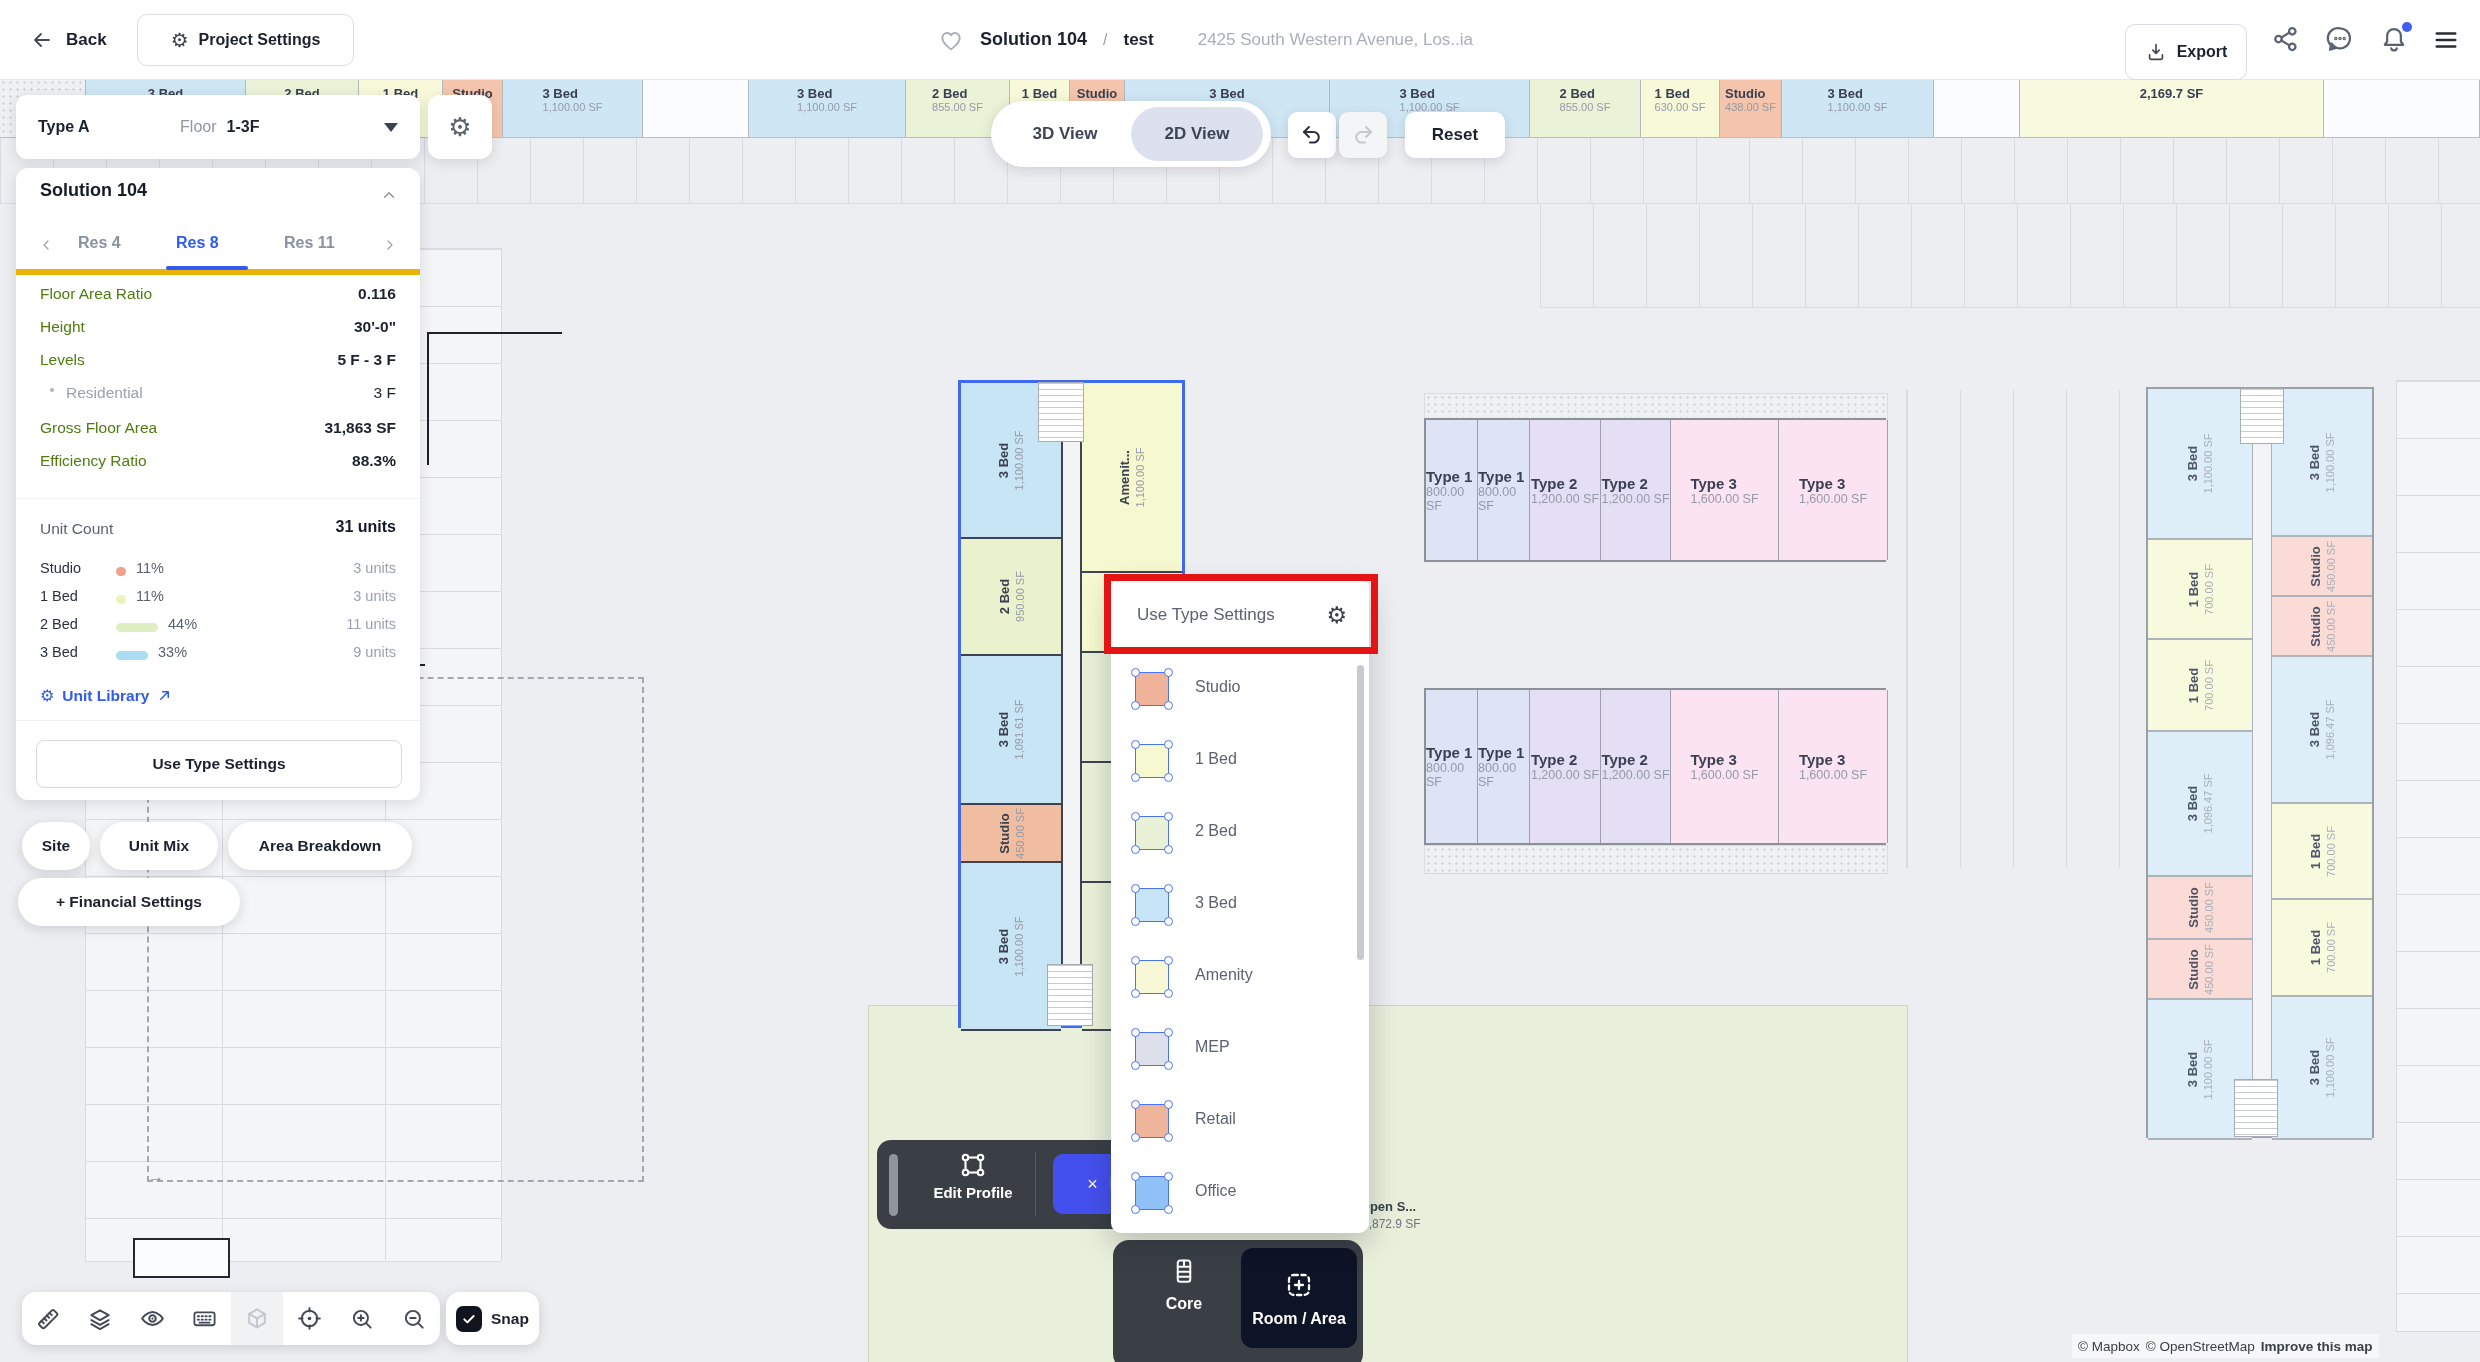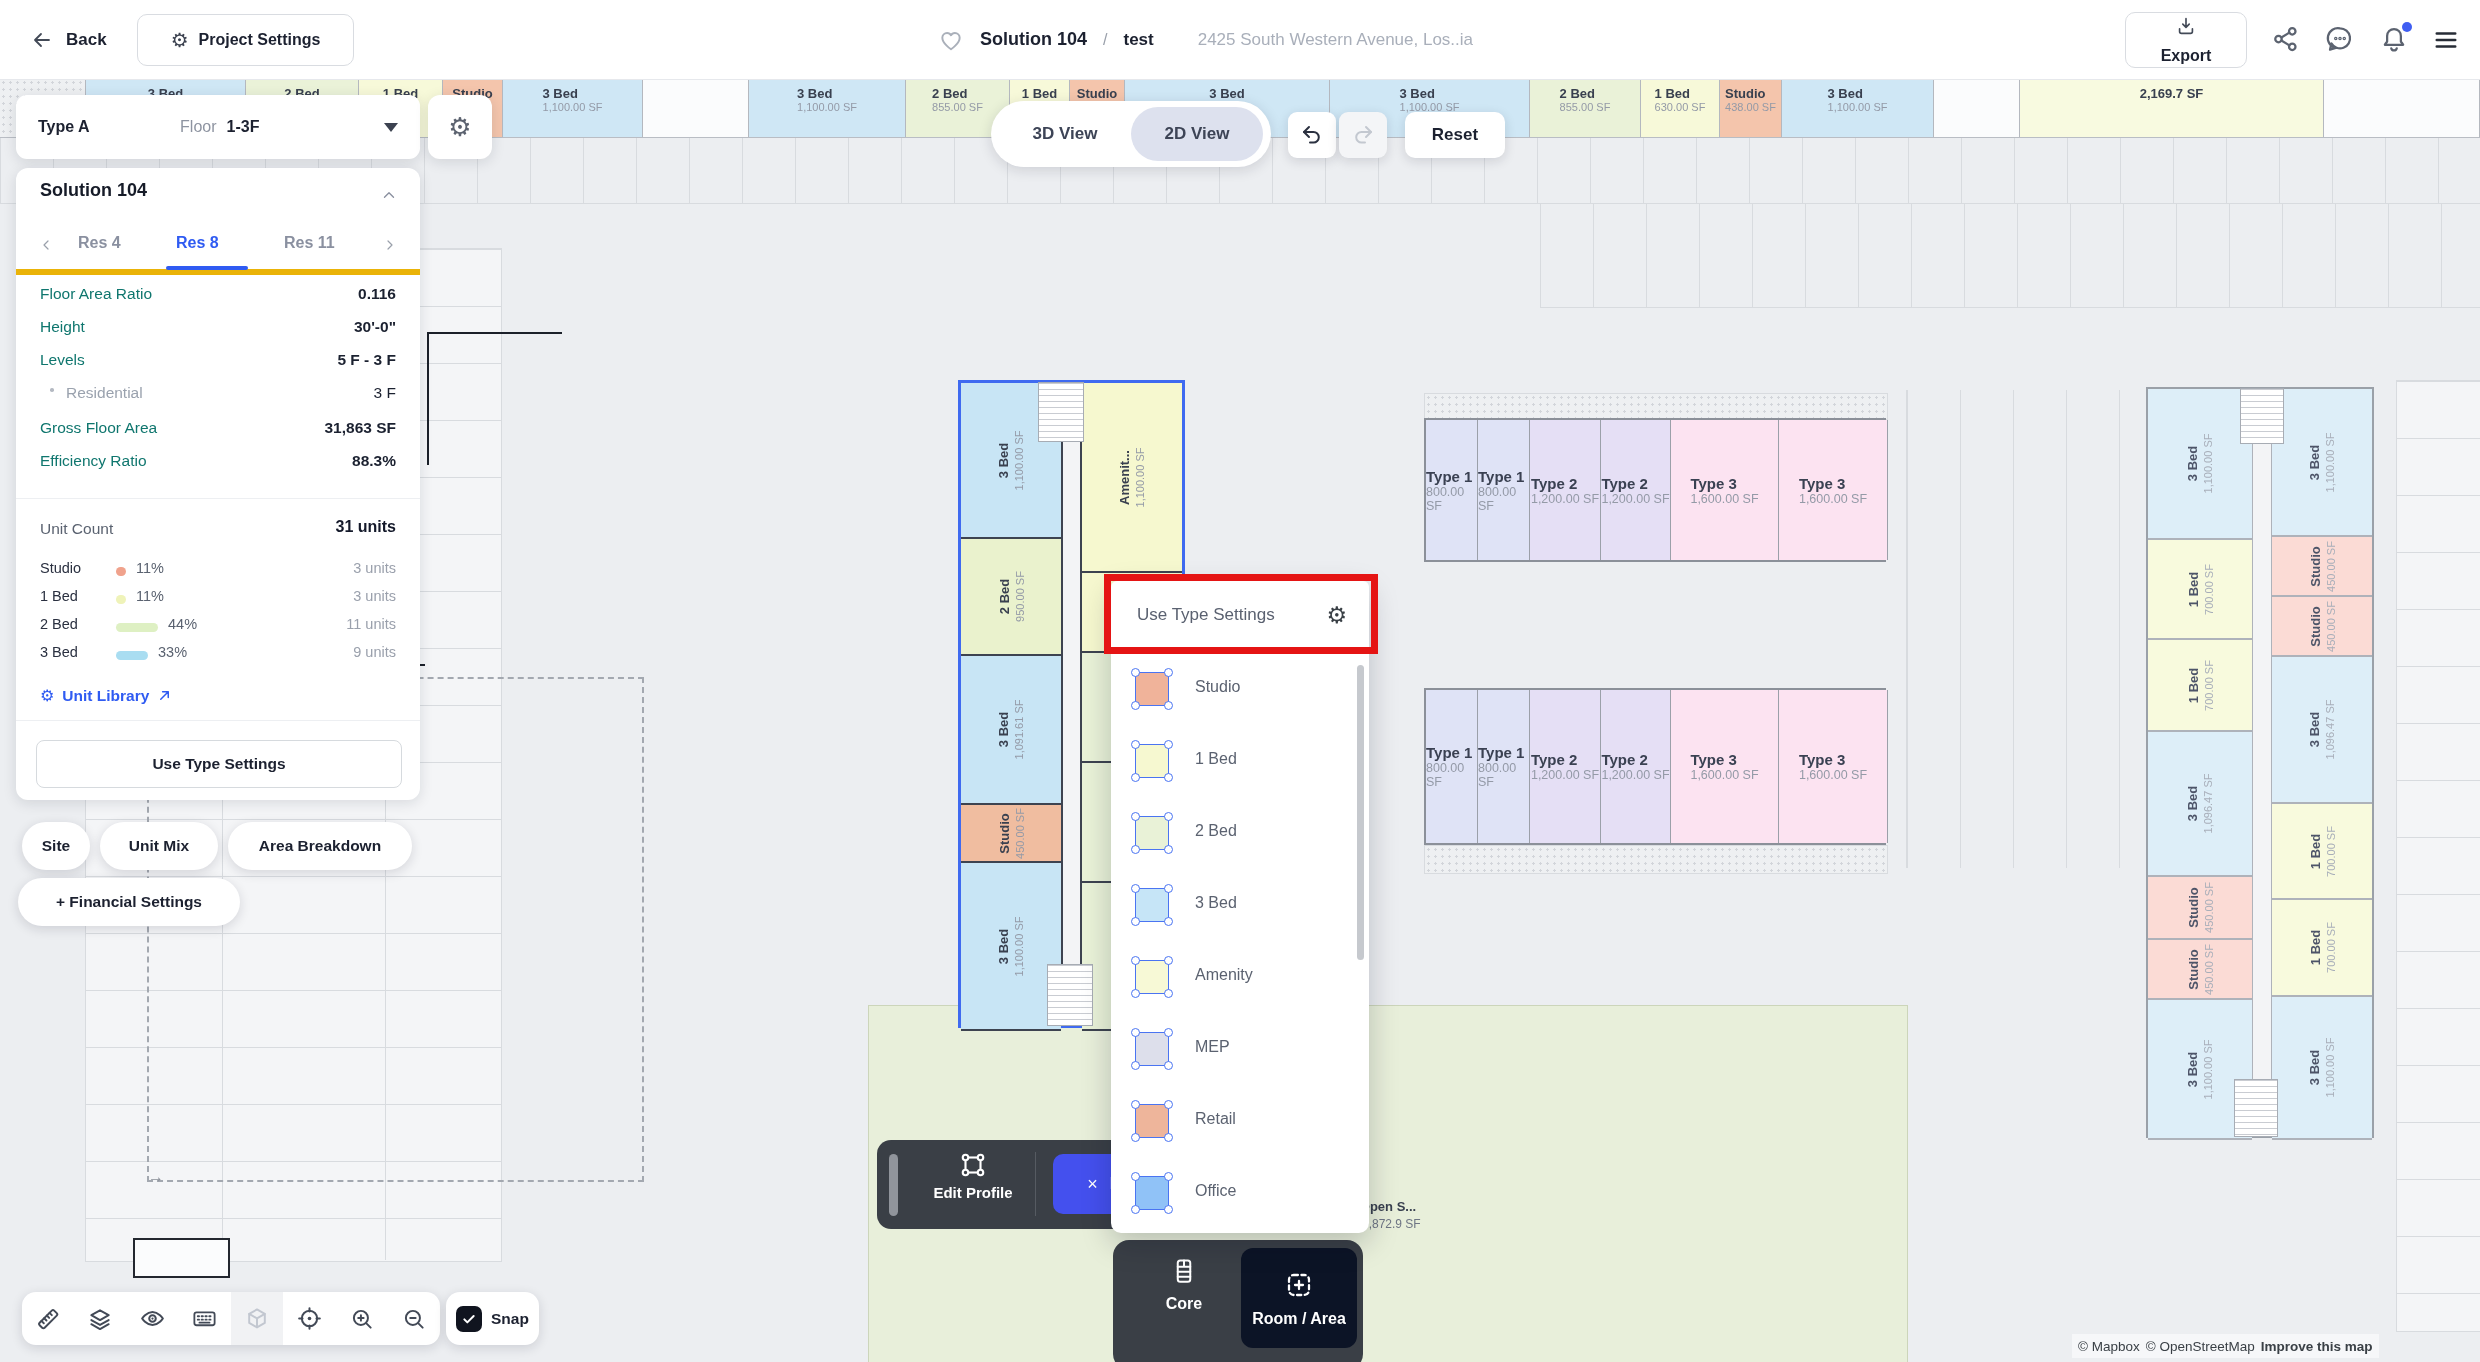--- a/index.html
+++ b/index.html
@@ -15,21 +15,21 @@
           border-bottom:1px solid #e6e8ec;z-index:30;}
   .back{position:absolute;left:30px;top:0;height:79px;gap:12px;font-size:17px;font-weight:600;cursor:pointer;}
   .btn-outline{background:#fff;border:1px solid #d9dce1;border-radius:10px;display:flex;
                align-items:center;justify-content:center;gap:10px;font-size:16px;font-weight:600;color:#1c2130;}
   .proj-btn{position:absolute;left:137px;top:14px;width:215px;height:50px;}
   .center-crumb{position:absolute;left:938px;top:0;height:79px;gap:16px;}
   .crumb-title{font-size:18px;font-weight:700;}
   .crumb-sep{color:#9aa0ab;font-size:16px;}
   .crumb-proj{font-size:17px;font-weight:600;}
   .crumb-addr{font-size:17px;color:#a9afba;margin-left:28px;}
-  .export-btn{position:absolute;left:2125px;top:12px;width:120px;height:54px;flex-direction:column;}
+  .export-btn{position:absolute;left:2125px;top:24px;width:120px;height:54px;}
   .tb-icon{position:absolute;top:24px;width:32px;height:32px;cursor:pointer;}
   .glyph{font-family:"DejaVu Sans",sans-serif;}
 
   
   .map{position:absolute;inset:0;z-index:0;}
   .vlines{background-image:repeating-linear-gradient(90deg,#d8dbdf 0 1px,transparent 1px 53px);}
   .hlines{background-image:repeating-linear-gradient(180deg,#d8dbdf 0 1px,transparent 1px 57px);}
   .parcel{background-color:#f4f5f7;border:1px solid #d8dbdf;}
   .hatch{background-color:#eef0f2;background-image:radial-gradient(#d2d5da 1px,transparent 1.3px);background-size:7px 7px;}
   .dashed-rect{border:2px dashed #a3a8b0;}
@@ -82,21 +82,21 @@
              font-size:26px;color:#5c6370;cursor:pointer;}
   .panel{left:16px;top:168px;width:404px;height:632px;box-sizing:border-box;}
   .panel-title{position:absolute;left:24px;top:12px;font-size:18px;font-weight:700;color:#161b28;}
   .panel-chev{position:absolute;right:22px;top:18px;cursor:pointer;}
   .tabs{position:absolute;left:0;top:60px;width:100%;height:41px;border-bottom:6px solid #eab308;}
   .tab{position:absolute;top:6px;font-size:16px;font-weight:600;color:#8a90a0;cursor:pointer;}
   .tab.active{color:#2f5bf2;font-weight:700;}
   .tab-underline{position:absolute;left:150px;top:38px;width:82px;height:3.5px;background:#2f5bf2;border-radius:2px;}
   .tab-nav{position:absolute;top:9px;cursor:pointer;}
   .stat-row{position:absolute;left:24px;right:24px;height:20px;}
-  .stat-lab{position:absolute;left:0;font-size:15.5px;color:#0f766e;}
+  .stat-lab{position:absolute;left:0;font-size:15.5px;color:#4d7c0f;}
   .stat-val{position:absolute;right:0;font-size:15.5px;font-weight:600;color:#1b2130;}
   .stat-sub .stat-lab{left:26px;color:#9aa2ae;}
   .stat-dot{position:absolute;left:10px;top:4px;width:3.5px;height:3.5px;border-radius:50%;background:#b4b9c2;}
   .divider{position:absolute;left:0;width:100%;height:1px;background:#edeff2;}
   .uc-lab{position:absolute;left:24px;font-size:15.5px;color:#5a6270;}
   .uc-val{position:absolute;right:24px;font-size:16px;font-weight:700;color:#14192a;}
   .mix-row{position:absolute;left:24px;right:24px;height:22px;}
   .mix-name{position:absolute;left:0;font-size:14.5px;color:#2a3040;}
   .mix-bar{position:absolute;left:76px;top:7px;height:9px;border-radius:5px;}
   .mix-pct{position:absolute;left:130px;font-size:14.5px;color:#5a6270;}

